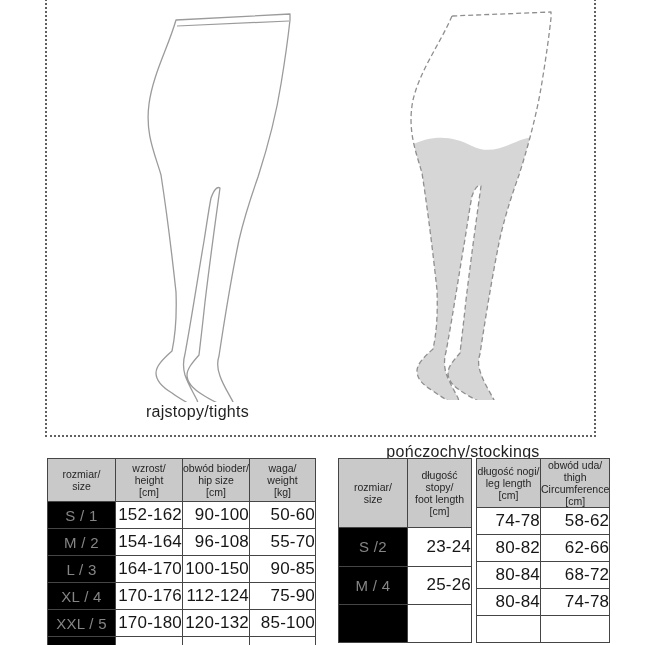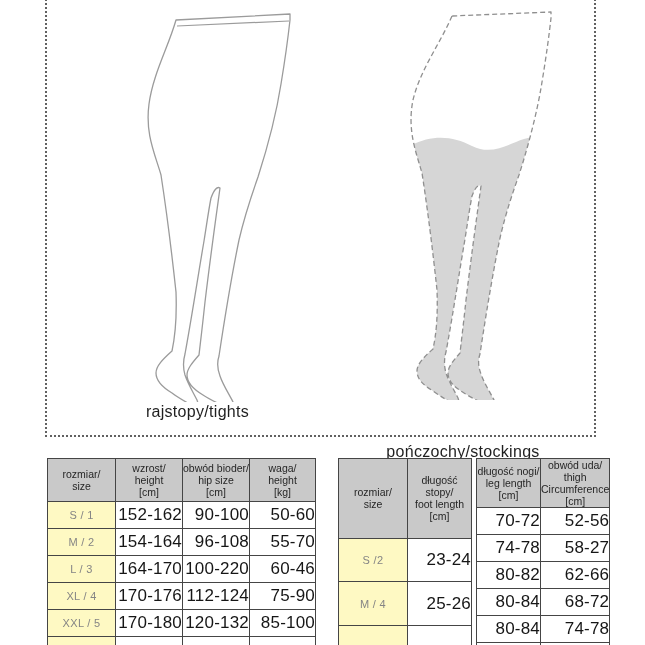--- a/index.html
+++ b/index.html
@@ -73,23 +73,23 @@
 
   th {
     background: #c9c9c9;
     font-weight: normal;
     font-size: 10.5px;
     line-height: 12px;
     color: #262626;
     white-space: pre-line;
   }
   td.size-cell {
-    background: #fef9c3;
+    background: #000000;
     color: #858585;
-    font-size: 11px;
+    font-size: 15px;
     letter-spacing: 0.3px;
   }
   td.value-cell {
     background: #ffffff;
     color: #161616;
     font-size: 17px;
     letter-spacing: 0.2px;
     text-align: right;
   }
 </style>
@@ -207,40 +207,40 @@
           <tr class="header-row">
         <th>rozmiar/
 size</th>
         <th>wzrost/
 height
 [cm]</th>
         <th>obwód bioder/
 hip size
 [cm]</th>
         <th>waga/
-height
+weight
 [kg]</th>
       </tr>
       <tr class="data-row">
         <td class="size-cell">S / 1</td>
         <td class="value-cell">152-162</td>
         <td class="value-cell">90-100</td>
         <td class="value-cell">50-60</td>
       </tr>
       <tr class="data-row">
         <td class="size-cell">M / 2</td>
         <td class="value-cell">154-164</td>
         <td class="value-cell">96-108</td>
         <td class="value-cell">55-70</td>
       </tr>
       <tr class="data-row">
         <td class="size-cell">L / 3</td>
         <td class="value-cell">164-170</td>
-        <td class="value-cell">100-220</td>
-        <td class="value-cell">60-46</td>
+        <td class="value-cell">100-150</td>
+        <td class="value-cell">90-85</td>
       </tr>
       <tr class="data-row">
         <td class="size-cell">XL / 4</td>
         <td class="value-cell">170-176</td>
         <td class="value-cell">112-124</td>
         <td class="value-cell">75-90</td>
       </tr>
       <tr class="data-row">
         <td class="size-cell">XXL / 5</td>
         <td class="value-cell">170-180</td>
@@ -294,26 +294,22 @@
           <tr class="header-row">
         <th>długość nogi/
 leg length
 [cm]</th>
         <th>obwód uda/
 thigh
 Circumference
 [cm]</th>
       </tr>
       <tr class="data-row">
-        <td class="value-cell">70-72</td>
-        <td class="value-cell">52-56</td>
-      </tr>
-      <tr class="data-row">
         <td class="value-cell">74-78</td>
-        <td class="value-cell">58-27</td>
+        <td class="value-cell">58-62</td>
       </tr>
       <tr class="data-row">
         <td class="value-cell">80-82</td>
         <td class="value-cell">62-66</td>
       </tr>
       <tr class="data-row">
         <td class="value-cell">80-84</td>
         <td class="value-cell">68-72</td>
       </tr>
       <tr class="data-row">

